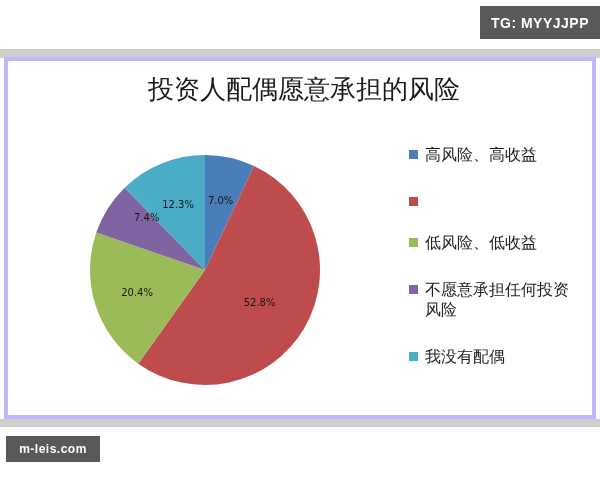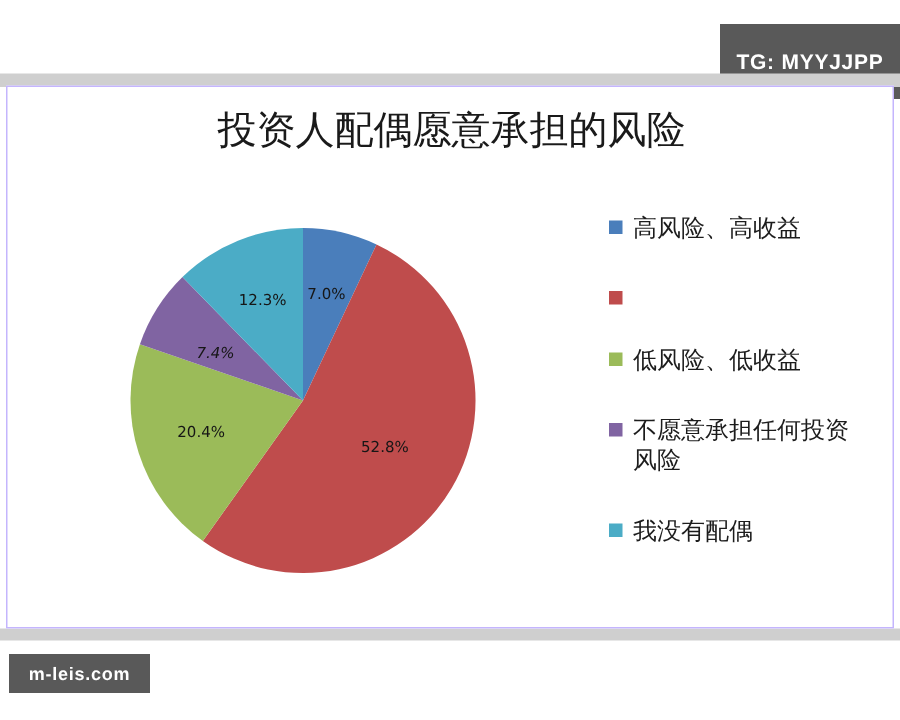--- a/index.html
+++ b/index.html
@@ -22,23 +22,23 @@
     color: #ffffff;
     font-weight: bold;
     letter-spacing: 0.5px;
     display: flex;
     align-items: center;
     justify-content: center;
     box-sizing: border-box;
   }
   .badge-top {
     right: 0;
-    top: 16px;
+    top: 6px;
     width: 120px;
-    height: 50px;
+    height: 33px;
     font-size: 14px;
   }
   .badge-bottom {
     left: 6px;
     bottom: 18px;
     width: 94px;
     height: 26px;
     font-size: 12px;
   }
 
@@ -53,21 +53,21 @@
   .band-bottom { top: 419px; height: 8px; }
 
   
   .chart-panel {
     position: absolute;
     left: 4px;
     top: 57px;
     width: 592px;
     height: 362px;
     background: #ffffff;
-    border: 1px solid #c4b5fd;
+    border: 4px solid #c4b5fd;
     box-sizing: border-box;
   }
 
   .chart-title {
     position: absolute;
     left: 0;
     top: 11px;
     width: 592px;
     text-align: center;
     font-size: 26px;
@@ -140,21 +140,21 @@
         <path d="M 116 116 L 116.00 1.00 A 115 115 0 0 1 165.01 11.97 Z" fill="#4a7ebb"></path>
         <path d="M 116 116 L 165.01 11.97 A 115 115 0 1 1 49.23 209.63 Z" fill="#bf4c4c"></path>
         <path d="M 116 116 L 49.23 209.63 A 115 115 0 0 1 7.27 78.54 Z" fill="#9bbb59"></path>
         <path d="M 116 116 L 7.27 78.54 A 115 115 0 0 1 35.65 33.73 Z" fill="#8064a2"></path>
         <path d="M 116 116 L 35.65 33.73 A 115 115 0 0 1 116.00 1.00 Z" fill="#4bacc6"></path>
       </svg>
     <div id="pie-labels">
         <div class="slice-label" style="left: 131.6px; top: 46.4px;">7.0%</div>
         <div class="slice-label" style="left: 170.6px; top: 148px;">52.8%</div>
         <div class="slice-label" style="left: 48.1px; top: 137.7px; text-align: center;">20.4%</div>
-        <div class="slice-label" style="left: 57.7px; top: 85px; font-style: italic;">7.4%</div>
+        <div class="slice-label" style="left: 57.7px; top: 63px;">7.4%</div>
         <div class="slice-label" style="left: 89.1px; top: 50px;">12.3%</div>
       </div>
   </div>
 
   <div class="legend" id="legend">
       <div class="legend-item">
         <span class="legend-swatch" style="background: rgb(74, 126, 187);"></span>
         <span class="legend-label">高风险、高收益</span>
       </div>
       <div class="legend-item">

